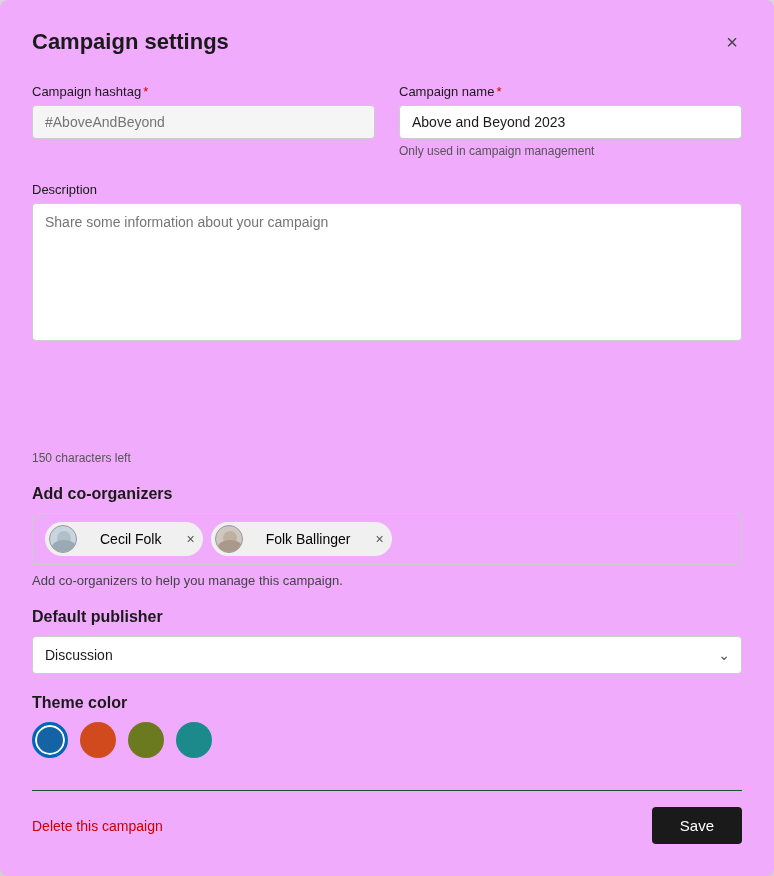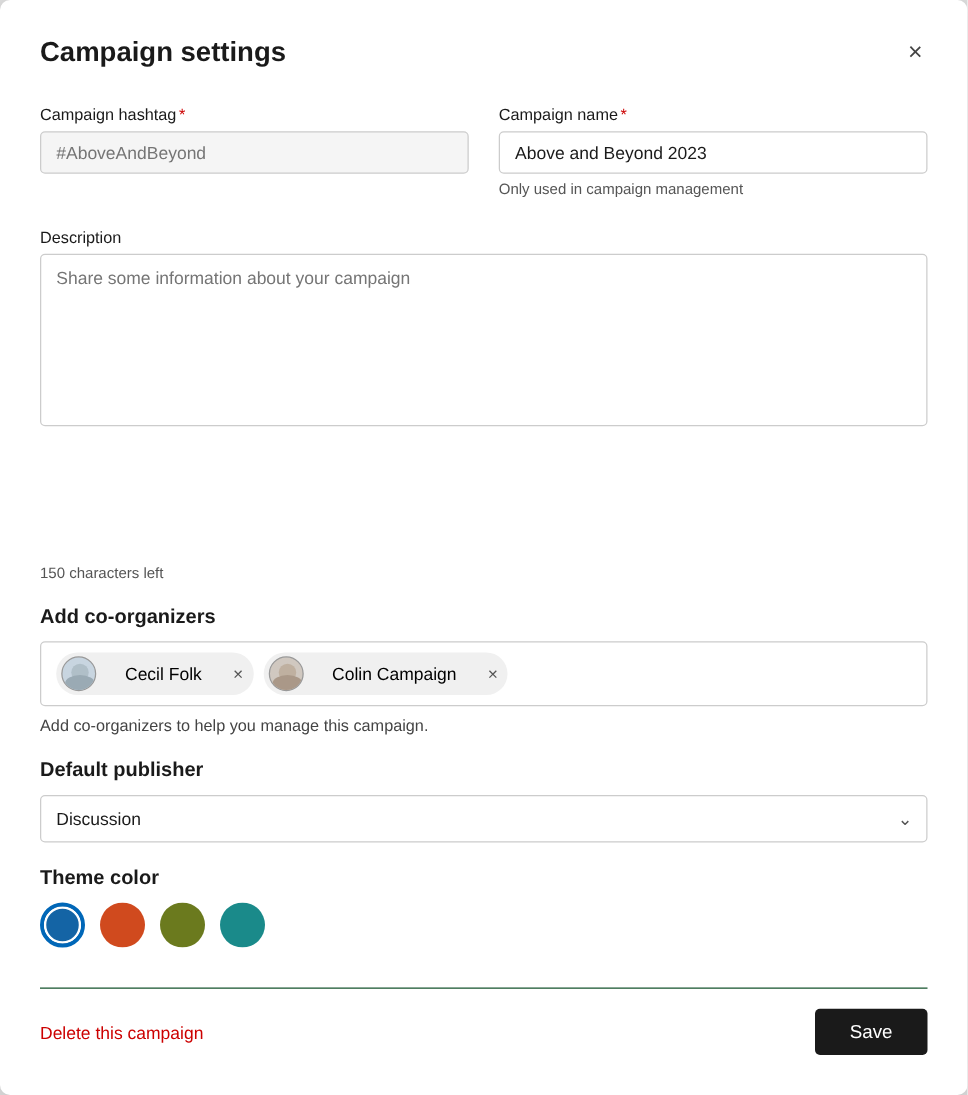--- a/index.html
+++ b/index.html
@@ -11,21 +11,21 @@
 
     body {
       background: #e0e0e0;
       display: flex;
       justify-content: center;
       align-items: center;
       min-height: 100vh;
     }
 
     .modal {
-      background: #ffffff;
+      background: #f0abfc;
       width: 774px;
       min-height: 876px;
       border-radius: 8px;
       box-shadow: 0 4px 24px rgba(0,0,0,0.18);
       position: relative;
       padding: 28px 32px 32px 32px;
       display: flex;
       flex-direction: column;
     }
 
@@ -364,21 +364,21 @@
   <div class="co-organizers-box">
 
     <div class="organizer-tag">
       <div class="face-cf"></div>
       <span>Cecil Folk</span>
       <button class="remove-tag-btn">×</button>
     </div>
 
     <div class="organizer-tag">
       <div class="face-cb"></div>
-      <span>Colin Campaign</span>
+      <span>Folk Ballinger</span>
       <button class="remove-tag-btn">×</button>
     </div>
   </div>
   <div class="co-organizers-hint">Add co-organizers to help you manage this campaign.</div>
 
   <div class="section-title">Default publisher</div>
   <div class="publisher-select-wrap">
     <select class="publisher-select">
       <option value="Discussion">Discussion</option>
       <option value="Post">Post</option>

